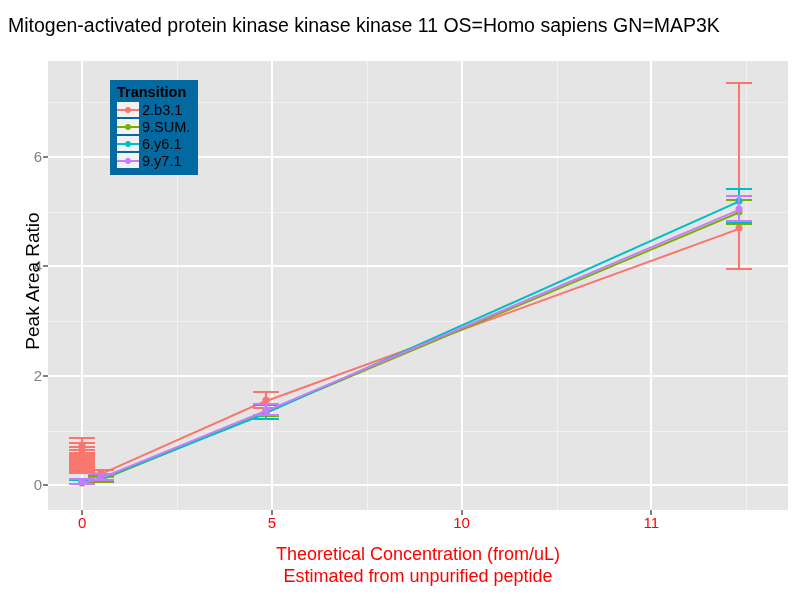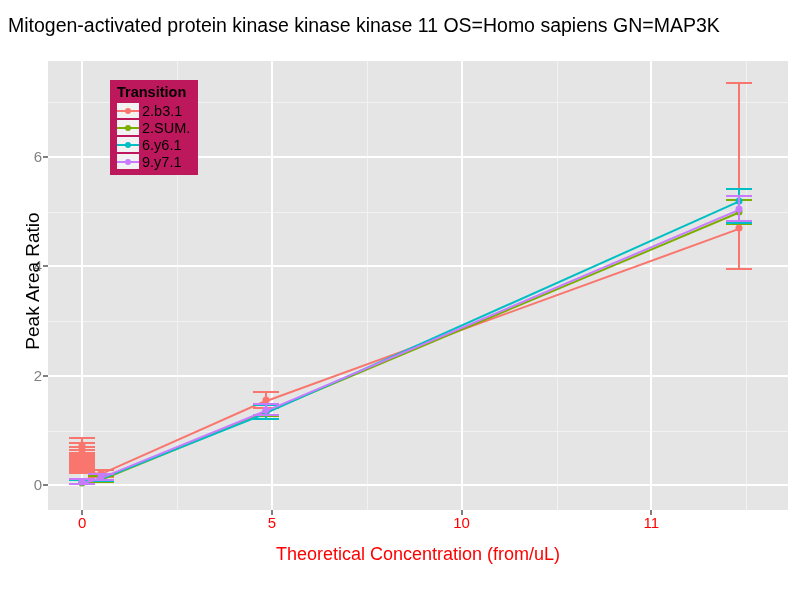--- a/index.html
+++ b/index.html
@@ -109,34 +109,33 @@
     color: #FF0000;
     line-height: 22px;
   }
   #xlab .xlab-line { display: block; }
 
   
   #legend {
     position: absolute;
     left: 110px;
     top: 80px;
-    background: #be185d;
+    background: #0369a1;
     padding: 4px 8px 5px 7px;
     box-sizing: border-box;
   }
   #legend-title {
     font-size: 14.5px;
     font-weight: bold;
     color: #000000;
     margin-bottom: 2px;
     white-space: nowrap;
   }
   .legend-row {
     display: flex;
-    align-items: center;
     height: 17px;
     white-space: nowrap;
   }
   .legend-key {
     position: relative;
     width: 22px;
     height: 15px;
     background: #F2F2F2;
     margin-right: 3px;
     flex: 0 0 auto;
@@ -354,38 +353,39 @@
       <div class="xtick-label" style="left: 461.6px;">10</div>
       <div class="xtick-mark" style="left: 460.6px;"></div>
       <div class="xtick-label" style="left: 651.4px;">11</div>
       <div class="xtick-mark" style="left: 650.4px;"></div>
     </div>
 
   <div id="ylab">Peak Area Ratio</div>
 
   <div id="xlab">
     <span class="xlab-line">Theoretical Concentration (from/uL)</span>
+    <span class="xlab-line">Estimated from unpurified peptide</span>
   </div>
 
   <div id="legend">
     <div id="legend-title">Transition</div>
     <div id="legend-items">
         <div class="legend-row">
           <span class="legend-key">
             <span class="lk-line" style="background: rgb(248, 118, 109);"></span>
             <span class="lk-dot" style="background: rgb(248, 118, 109);"></span>
           </span>
           <span class="legend-label">2.b3.1</span>
         </div>
         <div class="legend-row">
           <span class="legend-key">
             <span class="lk-line" style="background: rgb(124, 174, 0);"></span>
             <span class="lk-dot" style="background: rgb(124, 174, 0);"></span>
           </span>
-          <span class="legend-label">2.SUM.</span>
+          <span class="legend-label">9.SUM.</span>
         </div>
         <div class="legend-row">
           <span class="legend-key">
             <span class="lk-line" style="background: rgb(0, 191, 196);"></span>
             <span class="lk-dot" style="background: rgb(0, 191, 196);"></span>
           </span>
           <span class="legend-label">6.y6.1</span>
         </div>
         <div class="legend-row">
           <span class="legend-key">

